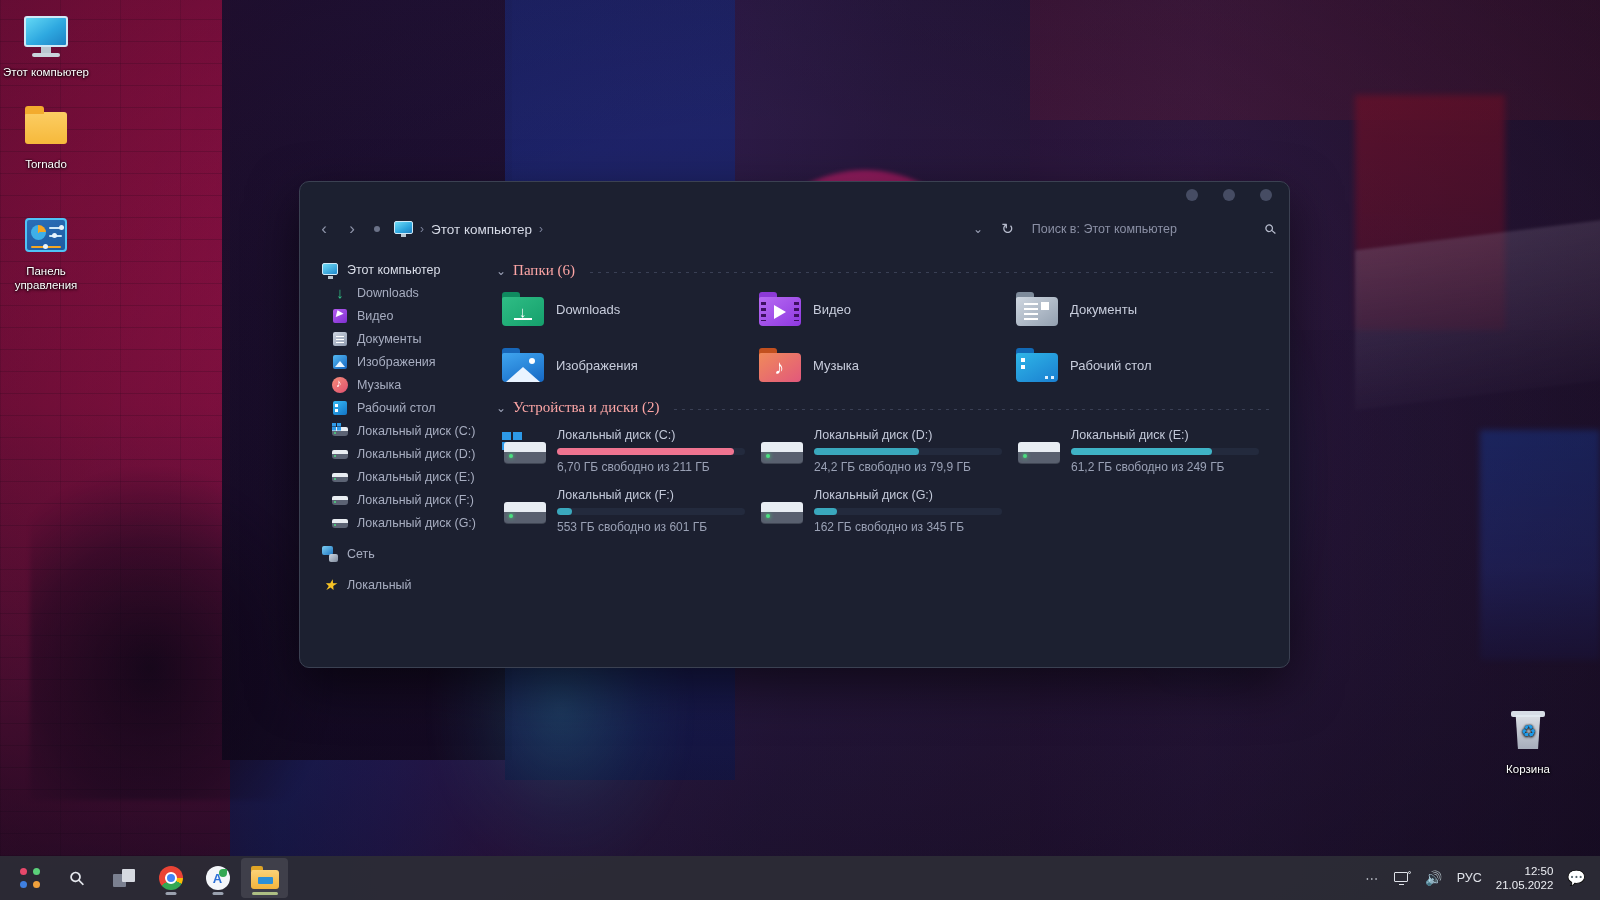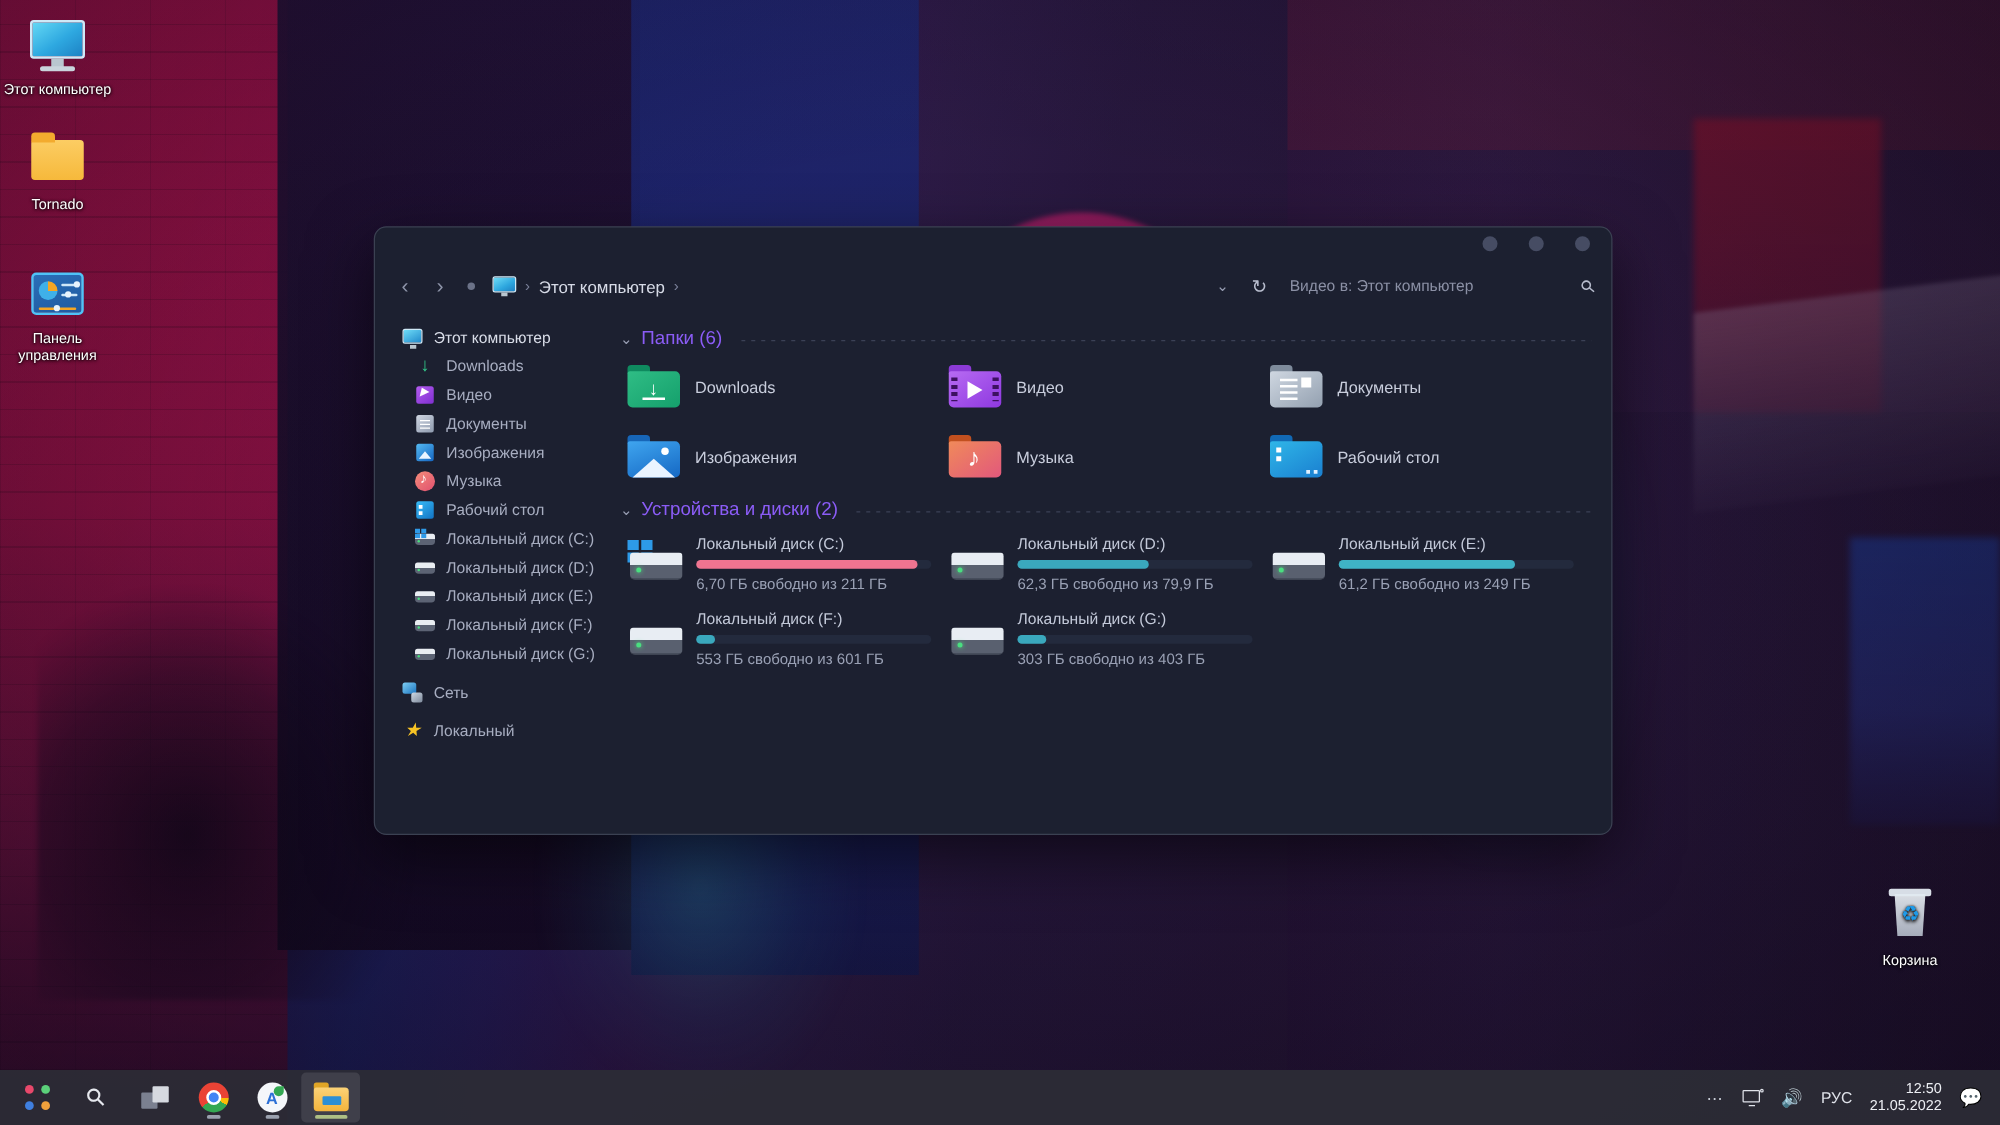--- a/index.html
+++ b/index.html
@@ -276,21 +276,21 @@
   .sh-net .b { position:absolute; left:0; top:0; width:11px; height:9px; border-radius:2px;
     background:linear-gradient(140deg,#7fd0f5,#1c74bf); }
   .sh-net .g { position:absolute; right:0; bottom:0; width:9px; height:8px; border-radius:2px;
     background:linear-gradient(140deg,#cfd9e4,#7e8a9c); }
   .sh-star { position:absolute; inset:0; color:#f7c325; font-size:15px; line-height:16px; text-align:center; }
 
   
   .content { flex: 1; padding: 12px 16px 0 6px; overflow: hidden; }
   .sect-head { display: flex; align-items: center; gap: 7px; margin-bottom: 10px; }
   .sect-chev { color: #9aa0b5; font-size: 12px; }
-  .sect-title { color: #8b5cf6; font-size: 15px; }
+  .sect-title { color: #fca5a5; font-size: 15px; font-family: Liberation Serif, serif; }
   .sect-rule {
     flex: 1; height: 1px; margin-left: 8px; margin-top: 3px;
     background-image: linear-gradient(90deg, #3a4055 0 3px, rgba(0,0,0,0) 3px 8px);
     background-size: 8px 1px; background-repeat: repeat-x;
   }
 
   .grid-folders { display: grid; grid-template-columns: repeat(3, 1fr); row-gap: 16px; margin: 0 0 14px 6px; }
   .folder-tile { display: flex; align-items: center; gap: 12px; height: 40px; }
   .folder-glyph { width: 42px; height: 34px; position: relative; flex: 0 0 42px; }
   .fg-tab { position:absolute; left:0; top:0; width:18px; height:7px; border-radius:3px 3px 0 0; }
@@ -451,21 +451,21 @@
             <i class="std"></i>
           </span>
         <span class="crumb-sep">›</span>
         <span class="crumb-text">Этот компьютер</span>
         <span class="crumb-sep">›</span>
       </div>
 
       <div class="nav-right">
         <span class="chev">⌄</span>
         <span class="refresh">↻</span>
-        <span class="search-box">Видео в: Этот компьютер</span>
+        <span class="search-box">Поиск в: Этот компьютер</span>
         <span class="search-ico">⚲</span>
       </div>
     </div>
 
     <div class="body-row">
 
       <div class="sidebar">
         <div class="side-item root">
           <span class="side-ico">
               <i class="sh-mon"></i>
@@ -654,21 +654,21 @@
 
           <div class="drive-tile">
             <div class="drive-glyph">
                 <i class="dg-body"></i>
               </div>
             <div class="drive-info">
               <div class="drive-name">Локальный диск (D:)</div>
               <div class="bar-track">
                 <div class="bar-fill" style="width:56%; background:#3aa8bd;"></div>
               </div>
-              <div class="drive-free">62,3 ГБ свободно из 79,9 ГБ</div>
+              <div class="drive-free">24,2 ГБ свободно из 79,9 ГБ</div>
             </div>
           </div>
 
           <div class="drive-tile">
             <div class="drive-glyph">
                 <i class="dg-body"></i>
               </div>
             <div class="drive-info">
               <div class="drive-name">Локальный диск (E:)</div>
               <div class="bar-track">
@@ -693,21 +693,21 @@
 
           <div class="drive-tile">
             <div class="drive-glyph">
                 <i class="dg-body"></i>
               </div>
             <div class="drive-info">
               <div class="drive-name">Локальный диск (G:)</div>
               <div class="bar-track">
                 <div class="bar-fill" style="width:12%; background:#3aa8bd;"></div>
               </div>
-              <div class="drive-free">303 ГБ свободно из 403 ГБ</div>
+              <div class="drive-free">162 ГБ свободно из 345 ГБ</div>
             </div>
           </div>
 
         </div>
       </div>
     </div>
   </div>
 
   <div id="taskbar">
     <div class="tb-left">

